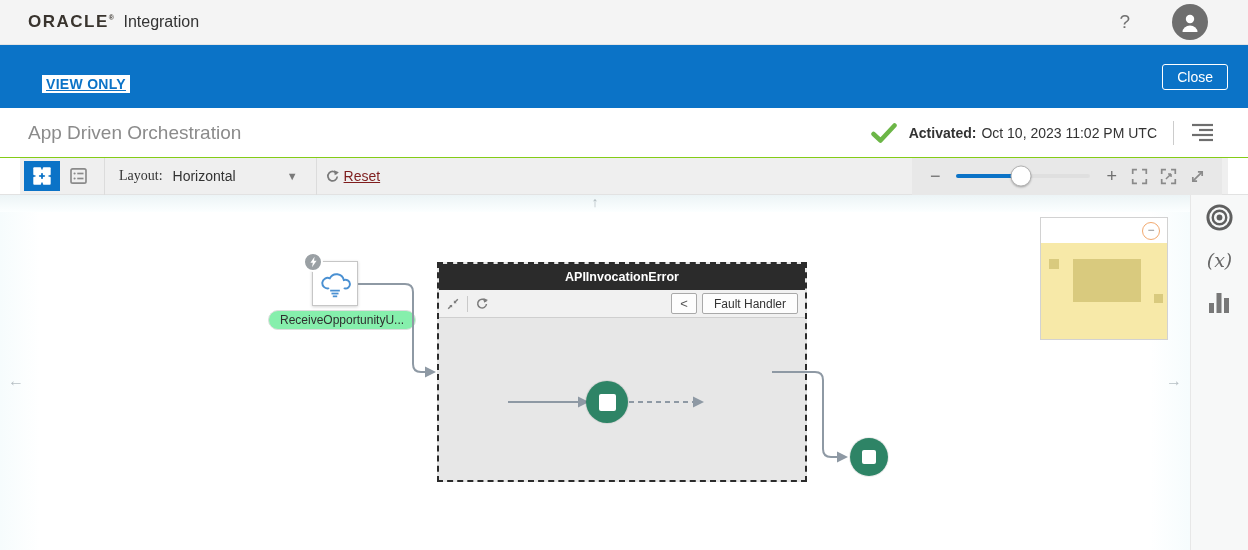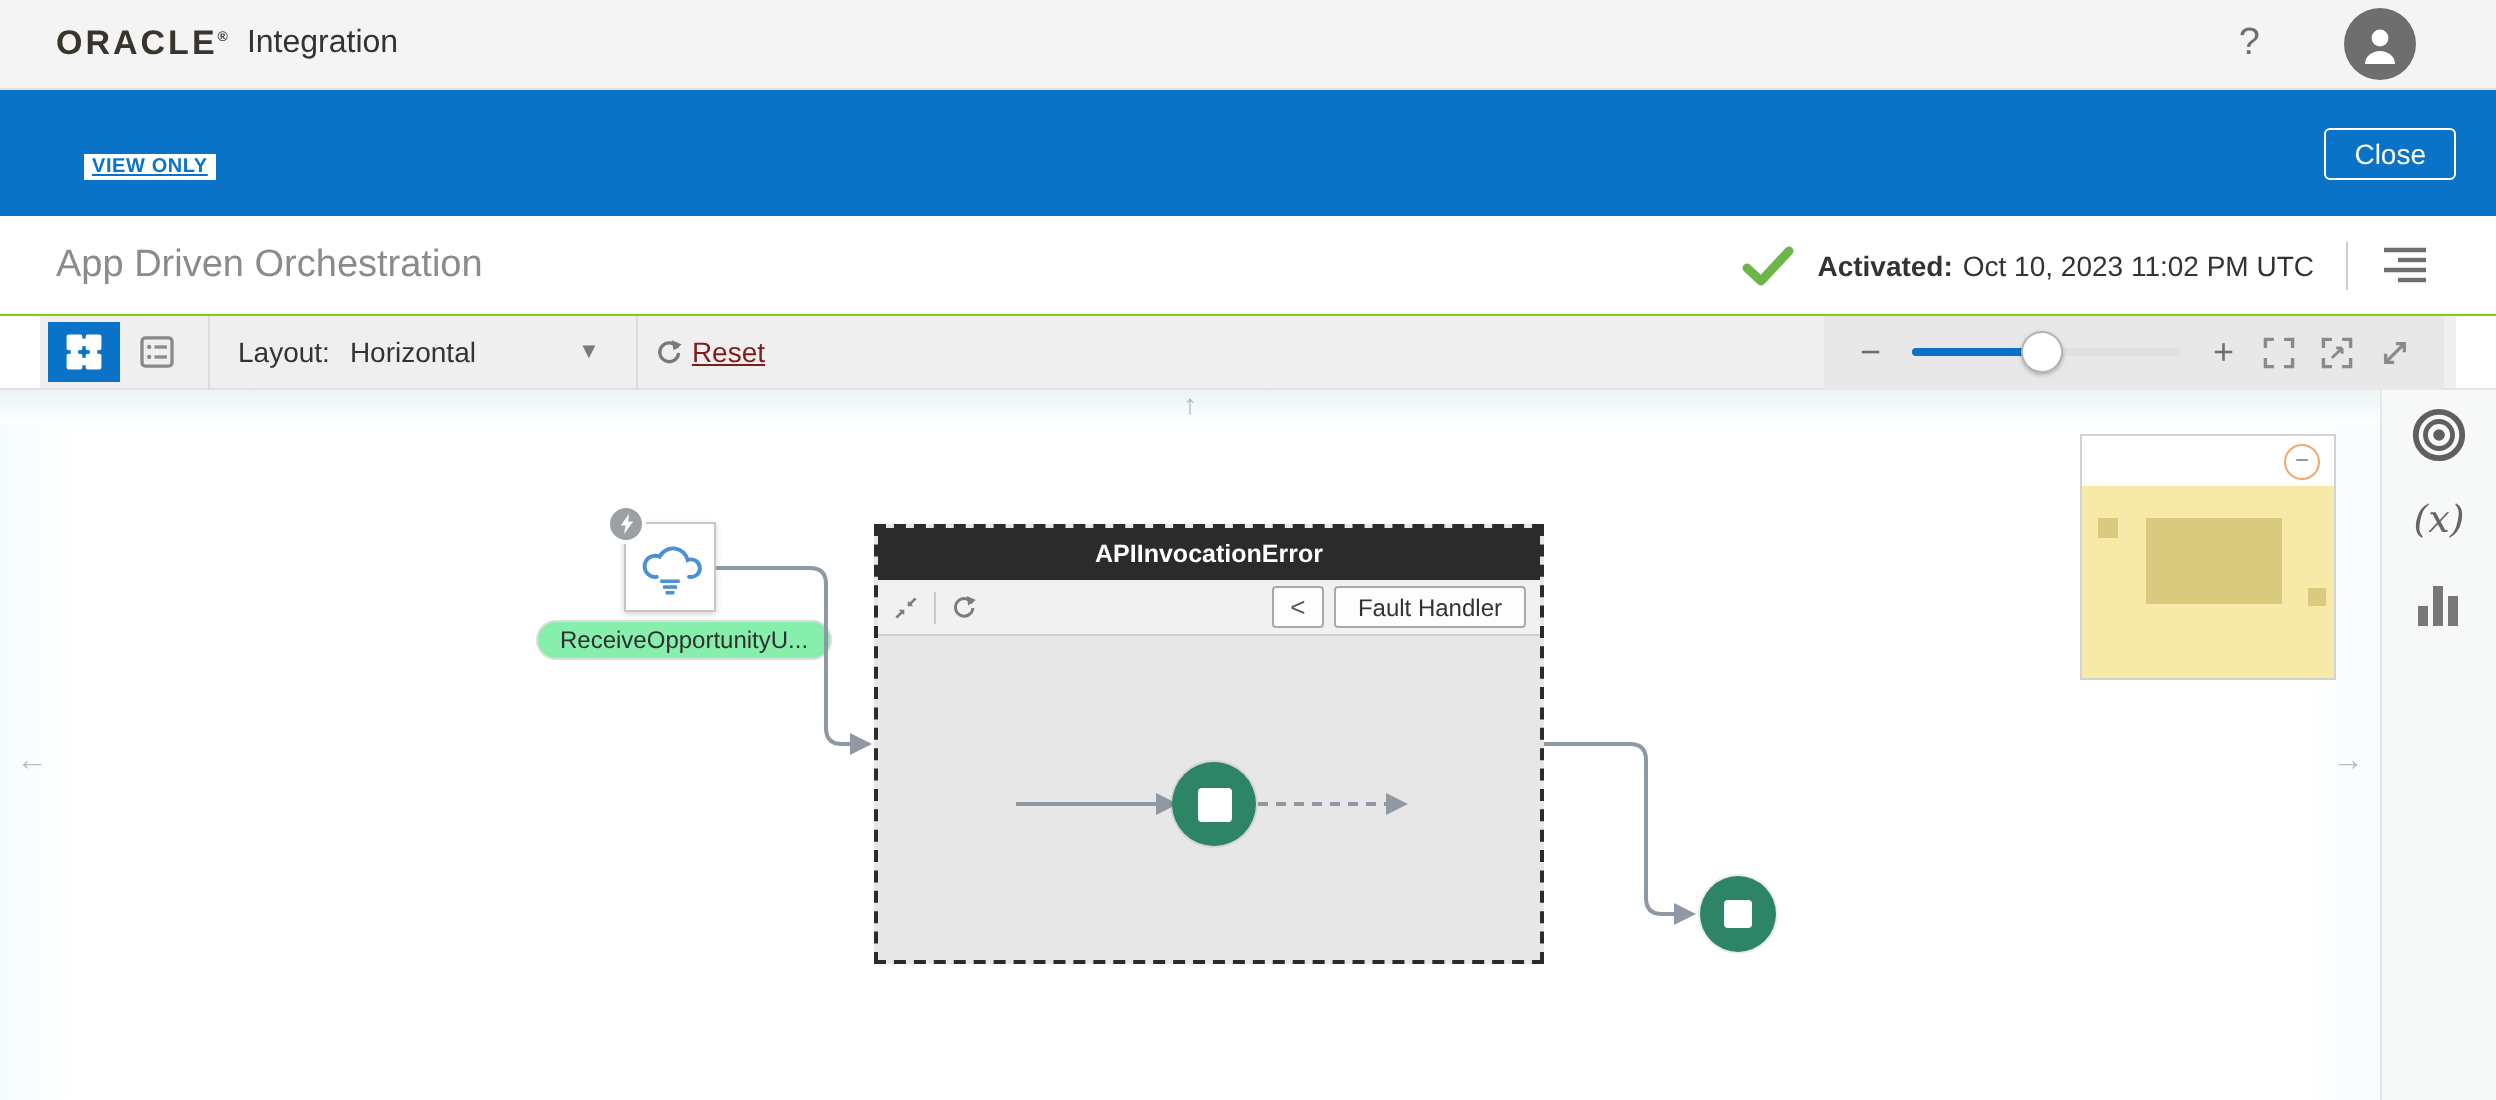--- a/index.html
+++ b/index.html
@@ -10,41 +10,41 @@
   .brand { font-weight:bold; font-size:17px; letter-spacing:1.5px; color:#39342e; }
   .brand sup { font-size:7px; vertical-align:super; }
   .product { font-size:16px; color:#333; margin-left:8px; }
   .topbar-spacer { flex:1; }
   .help-glyph { font-size:19px; color:#6f6f6f; margin-right:42px; cursor:pointer; }
   .avatar { width:36px; height:36px; border-radius:50%; background:#6e6e6e; display:flex; align-items:center; justify-content:center; margin-right:18px; cursor:pointer; overflow:hidden; }
 
   
   .bluebar { height:63px; background:#0b73c7; display:flex; align-items:center; padding:0 20px 0 28px; }
   .page-title { color:#fff; font-size:26px; font-weight:400; letter-spacing:0.2px; }
-  .mode-badge { background:#fff; color:#0b73c7; font-size:10px; font-weight:bold; padding:1px 4px; margin-left:14px; text-decoration:underline; transform:translateY(-13px); letter-spacing:0.3px;margin-top:40px; }
+  .mode-badge { background:#fff; color:#0b73c7; font-size:14px; font-weight:bold; padding:1px 4px; margin-left:14px; text-decoration:underline; transform:translateY(-13px); letter-spacing:0.3px;margin-top:40px; }
   .bluebar-spacer { flex:1; }
   .close-btn { background:transparent; border:1px solid #fff; color:#fff; font-size:14px; padding:4px 14px; border-radius:3px; cursor:pointer; font-family:inherit; }
 
   
   .subheader { height:50px; background:#fff; display:flex; align-items:center; padding:0 34px 0 28px; border-bottom:1px solid #84cc16; }
   .pattern-label { font-size:19px; color:#8b8b8b; }
   .subheader-spacer { flex:1; }
   .status-wrap { display:flex; align-items:center; }
   .status-label { font-size:14px; font-weight:bold; color:#333; margin-left:12px; }
   .status-value { font-size:14px; color:#333; margin-left:5px; }
   .v-divider { width:1px; height:24px; background:#ccc; margin:0 16px; }
   .menu-icon { cursor:pointer; display:flex; }
 
   
   .toolbar-row { height:37px; background:#fff; padding:0 20px; border-bottom:1px solid #e2e2e2; }
   .toolbar { height:100%; background:#efefef; display:flex; align-items:center; padding:0 6px 0 4px; }
   .tb-btn { width:36px; height:30px; display:flex; align-items:center; justify-content:center; cursor:pointer; border:none; background:transparent; }
   .tb-btn.active { background:#0b73c7; }
   .tb-sep { width:1px; height:37px; background:#dcdcdc; margin:0 8px; }
-  .layout-label { font-size:14px; color:#333; margin:0 10px 0 6px; }
+  .layout-label { font-size:14px; color:#333; margin:0 10px 0 6px;font-family:Liberation Serif, serif; }
   .layout-select { display:flex; align-items:center; width:135px; cursor:pointer; }
   .layout-value { font-size:14px; color:#333; flex:1; }
   .caret { font-size:11px; color:#7a7a7a; margin-right:10px; }
   .reset-btn { display:flex; align-items:center; gap:4px; cursor:pointer; background:none; border:none; font-family:inherit; }
   .reset-label { font-size:14px; color:#7f1d1d;text-decoration:underline; }
   .toolbar-spacer { flex:1; }
   .zoom-wrap { background:#e8e8e8; height:37px; display:flex; align-items:center; padding:0 10px; }
   .zoom-minus,.zoom-plus { font-size:18px; color:#6f6f6f; cursor:pointer; padding:0 8px; }
   .slider { position:relative; width:134px; height:4px; background:#dfdfdf; border-radius:2px; margin:0 8px; cursor:pointer; }
   .slider-fill { position:absolute; left:0; top:0; height:4px; background:#0b73c7; border-radius:2px; }
@@ -56,21 +56,21 @@
   .pan-top { position:absolute; left:0; top:0; width:1190px; height:17px; background:linear-gradient(#ecf4f6,#fcffff); text-align:center; font-size:14px; color:#aeb8bd; line-height:15px; cursor:pointer; }
   .pan-left { position:absolute; left:0; top:17px; width:40px; height:338px; background:linear-gradient(90deg,#f6fcfd,rgba(255,255,255,0)); color:#b6bfc4; font-size:16px; line-height:338px; text-align:left; padding-left:8px; cursor:pointer; }
   .pan-right { position:absolute; right:58px; top:17px; width:40px; height:338px; background:linear-gradient(270deg,#f6fcfd,rgba(255,255,255,0)); color:#b6bfc4; font-size:16px; line-height:338px; text-align:right; padding-right:8px; cursor:pointer; }
 
   .wires { position:absolute; left:0; top:0; z-index:3; pointer-events:none; }
 
   .trigger-card { position:absolute; left:312px; top:66px; width:46px; height:45px; background:#fff; border:1px solid #c6c6c6; box-shadow:0 1px 3px rgba(0,0,0,.18); z-index:2; display:flex; align-items:center; justify-content:center; cursor:pointer; }
   .trigger-badge { position:absolute; left:-10px; top:-10px; width:20px; height:20px; border-radius:50%; background:#9aa0a4; border:2px solid #fff; display:flex; align-items:center; justify-content:center; }
   .node-label { position:absolute; left:268px; top:115px; background:#86efac; border:1px solid #dedede; border-radius:10px; padding:2px 11px; font-size:12px; color:#2f2f2f; z-index:2; white-space:nowrap; cursor:default; }
 
-  .fault-box { position:absolute; left:437px; top:67px; width:335px; height:220px; border:2px dashed #2b2b2b; background:#e7e7e7; z-index:2; }
+  .fault-box { position:absolute; left:437px; top:67px; width:370px; height:220px; border:2px dashed #2b2b2b; background:#e7e7e7; z-index:2; }
   .fb-header { height:26px; background:#2b2b2b; color:#fff; font-size:12.5px; font-weight:bold; text-align:center; line-height:26px; cursor:move; }
   .fb-toolbar { height:28px; background:#f1f1f1; border-bottom:1px solid #cfcfcf; display:flex; align-items:center; padding:0 7px; }
   .fb-sep { width:1px; height:16px; background:#c9c9c9; margin:0 7px; }
   .fb-spacer { flex:1; }
   .fb-back { width:26px; height:21px; background:#fdfdfd; border:1px solid #a9a9a9; border-radius:2px; color:#555; font-size:13px; line-height:19px; text-align:center; cursor:pointer; font-family:inherit; }
   .fb-tab { height:21px; background:#fdfdfd; border:1px solid #a9a9a9; border-radius:2px; color:#333; font-size:12px; padding:0 11px; margin-left:5px; cursor:pointer; font-family:inherit; }
   .icon-btn { display:flex; cursor:pointer; }
 
   .stop-node { position:absolute; border-radius:50%; background:#2e8466; display:flex; align-items:center; justify-content:center; z-index:4; cursor:pointer; box-shadow:0 0 0 1px rgba(0,0,0,.08); }
   .stop-node .sq { background:#fff; border-radius:2px; }

